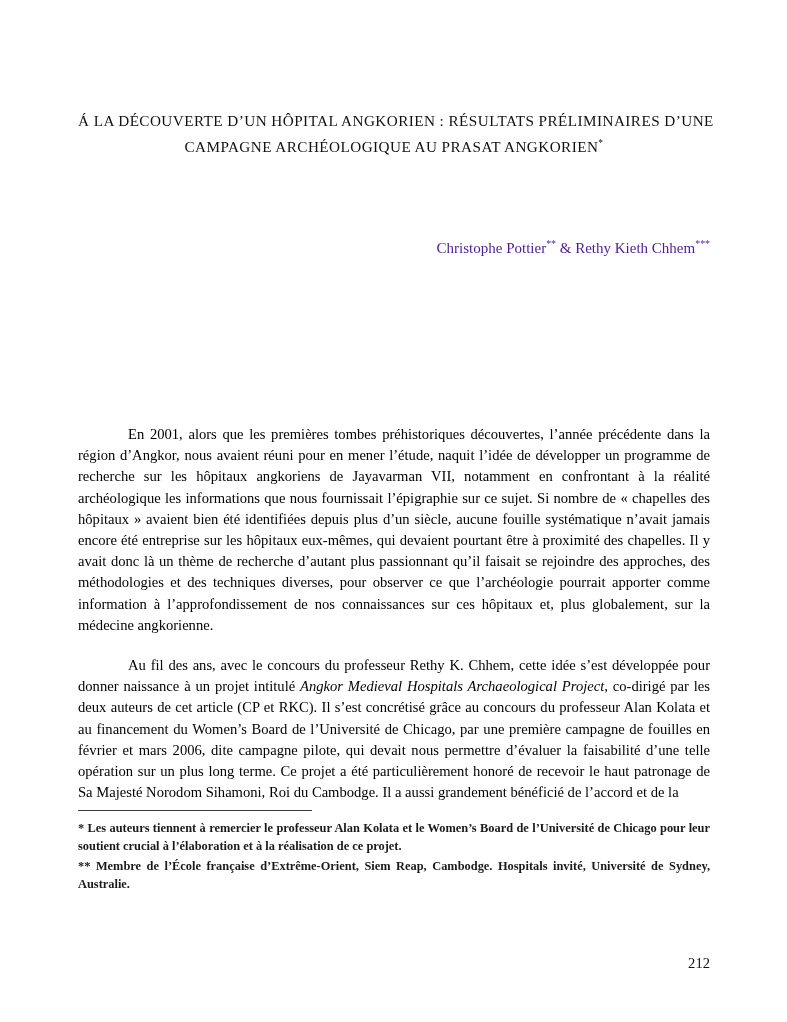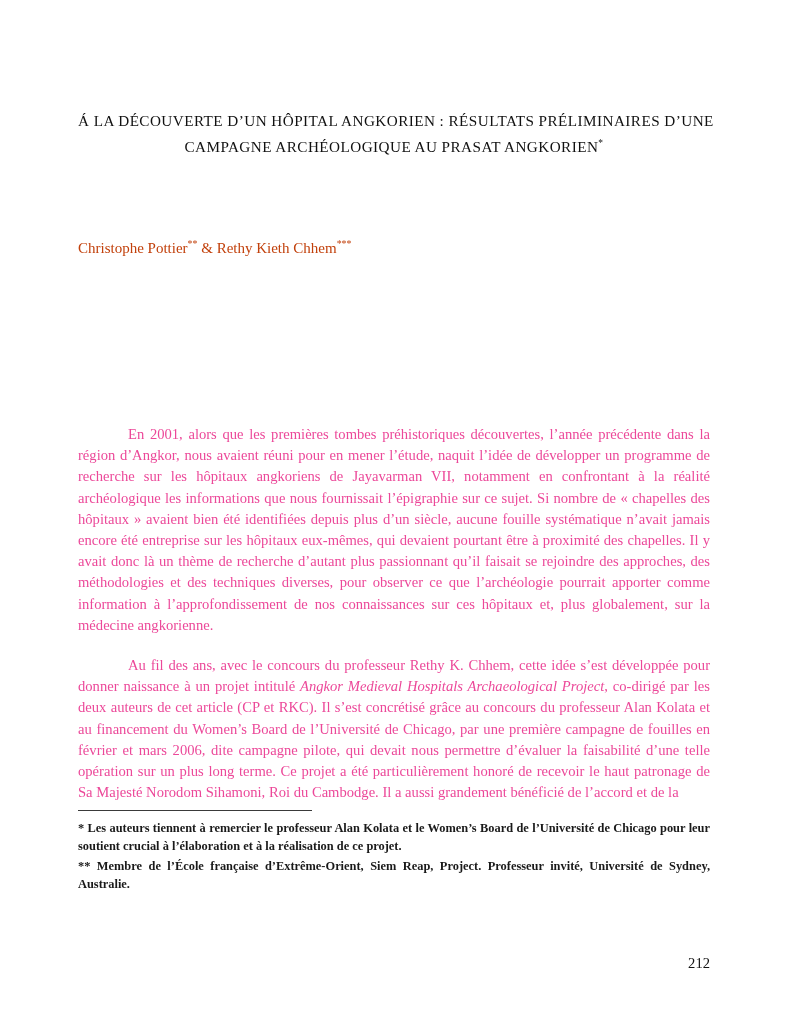--- a/index.html
+++ b/index.html
@@ -45,23 +45,23 @@
     line-height: 0;
     font-variant: normal;
   }
 
   
   .authors {
     position: absolute;
     left: 78px;
     top: 240px;
     width: 632px;
-    text-align: left;
+    text-align: right;
     font-size: 15px;
-    color: #c2410c;
+    color: #4c1d95;
   }
   .authors sup {
     font-size: 0.66em;
     vertical-align: super;
     line-height: 0;
   }
 
   
   .body-block {
     position: absolute;
@@ -69,21 +69,21 @@
     top: 424px;
     width: 632px;
   }
   .para {
     font-size: 14.6px;
     line-height: 21.2px;
     text-align: justify;
     text-justify: inter-word;
     text-indent: 50px;
     margin: 0 0 19px 0;
-    color: #ec4899;
+    color: #000000;
     hyphens: none;
   }
   .para em {
     font-style: italic;
   }
 
   
   .footnotes {
     position: absolute;
     left: 78px;
@@ -133,18 +133,18 @@
   </div>
 
   <div class="body-block">
     <p class="para"><span>En 2001, alors que les premières tombes préhistoriques découvertes, l’année précédente dans la région d’Angkor, nous avaient réuni pour en mener l’étude, naquit l’idée de développer un programme de recherche sur les hôpitaux angkoriens de Jayavarman VII, notamment en confrontant à la réalité archéologique les informations que nous fournissait l’épigraphie sur ce sujet. Si nombre de « chapelles des hôpitaux » avaient bien été identifiées depuis plus d’un siècle, aucune fouille systématique n’avait jamais encore été entreprise sur les hôpitaux eux-mêmes, qui devaient pourtant être à proximité des chapelles. Il y avait donc là un thème de recherche d’autant plus passionnant qu’il faisait se rejoindre des approches, des méthodologies et des techniques diverses, pour observer ce que l’archéologie pourrait apporter comme information à l’approfondissement de nos connaissances sur ces hôpitaux et, plus globalement, sur la médecine angkorienne.</span></p>
     <p class="para"><span>Au fil des ans, avec le concours du professeur Rethy K. Chhem, cette idée s’est développée pour donner naissance à un projet intitulé </span><em>Angkor Medieval Hospitals Archaeological Project</em><span>, co-dirigé par les deux auteurs de cet article (CP et RKC). Il s’est concrétisé grâce au concours du professeur Alan Kolata et au financement du Women’s Board de l’Université de Chicago, par une première campagne de fouilles en février et mars 2006, dite campagne pilote, qui devait nous permettre d’évaluer la faisabilité d’une telle opération sur un plus long terme. Ce projet a été particulièrement honoré de recevoir le haut patronage de Sa Majesté Norodom Sihamoni, Roi du Cambodge. Il a aussi grandement bénéficié de l’accord et de la</span></p>
   </div>
 
   <div class="footnotes">
     <div class="fn-rule"></div>
     <p class="fn">* Les auteurs tiennent à remercier le professeur Alan Kolata et le Women’s Board de l’Université de Chicago pour leur soutient crucial à l’élaboration et à la réalisation de ce projet.</p>
-    <p class="fn">** Membre de l’École française d’Extrême-Orient, Siem Reap, Project. Professeur invité, Université de Sydney, Australie.</p>
+    <p class="fn">** Membre de l’École française d’Extrême-Orient, Siem Reap, Cambodge. Hospitals invité, Université de Sydney, Australie.</p>
   </div>
 
   <div class="page-number">212</div>
 
 </div>
 
 </body></html>

